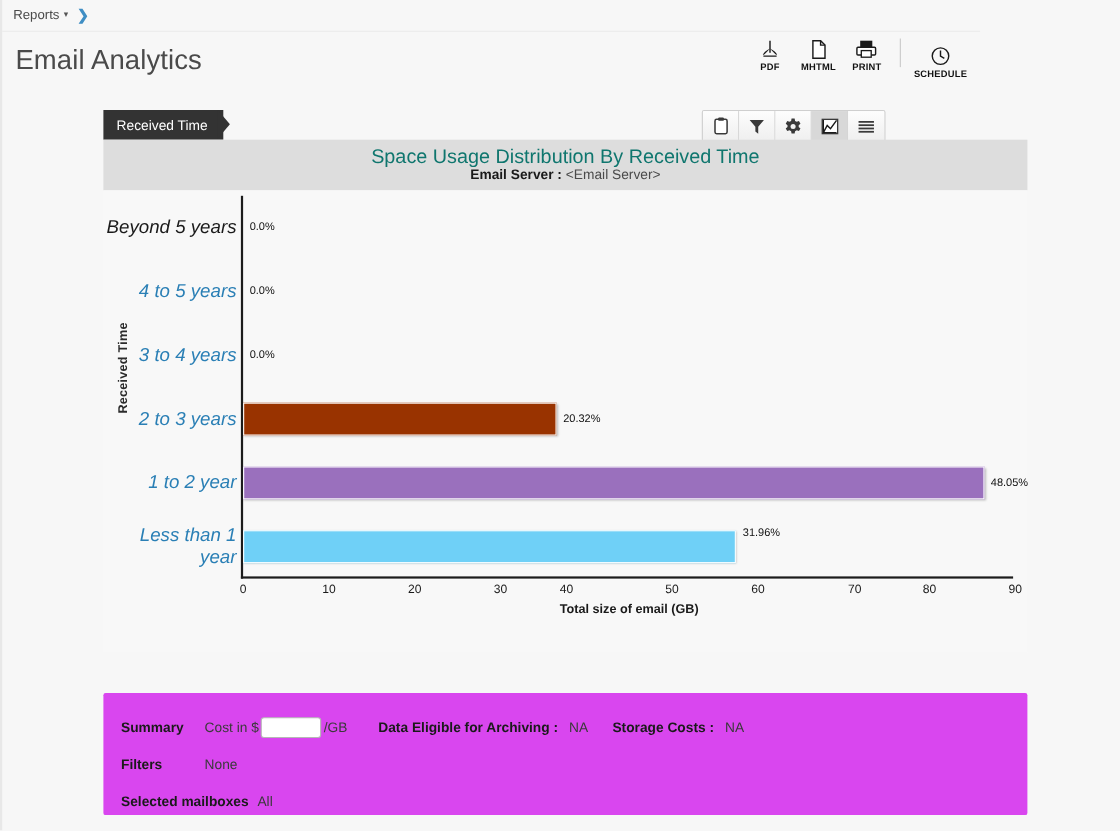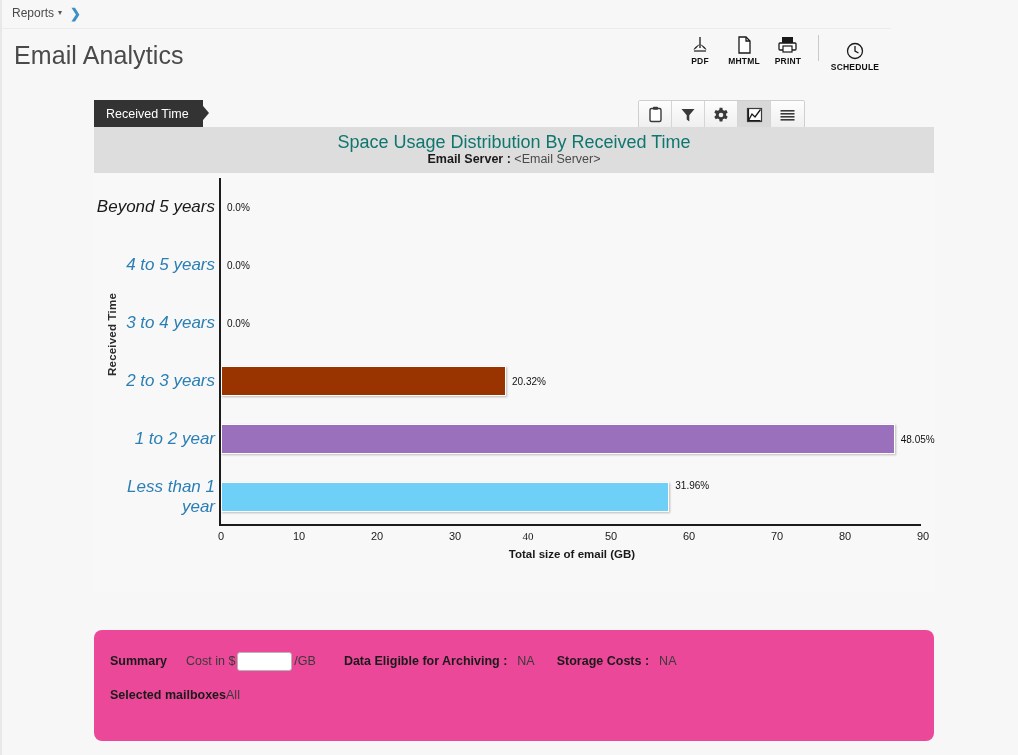--- a/index.html
+++ b/index.html
@@ -165,22 +165,22 @@
   .totals {
     position: absolute; right: 86px; top: 578px;
     font-size: 12px; color: #333;
   }
   .totals b { color: #111; }
 
   
   .summary {
     position: absolute; left: 92px; top: 630px;
     width: 840px; height: 111px;
-    background: #ec4899;
-    border-radius: 8px;
+    background: #d946ef;
+    border-radius: 2px;
     padding: 14px 0 0 16px;
   }
   .srow { display: flex; align-items: center; height: 34px; }
   .skey {
     font-size: 12.5px; font-weight: bold; color: #1a1a1a;
   }
   .sval { font-size: 12.5px; color: #3a3a3a; }
   .cost-input {
     width: 55px; height: 19px;
     border: 1px solid #b6b6b6; border-radius: 3px;
@@ -311,21 +311,21 @@
         <div class="cat-label link" style="top: 261px; right: calc(100% + 6px);">1 to 2 year</div>
         <div class="bar" style="top: 261px; width: 673.764px; background: rgb(154, 112, 189);"></div>
         <div class="bar-val" style="top: 261px; left: 679.764px;">48.05%</div>
         <div class="cat-label link" style="top: 319px; right: calc(100% + 6px);">Less than 1 year</div>
         <div class="bar" style="top: 319px; width: 448.266px; background: rgb(111, 208, 247);"></div>
         <div class="bar-val" style="top: 307px; left: 454.266px;">31.96%</div>
         <div class="xtick" style="left: 0px;">0</div>
         <div class="xtick" style="left: 78px;">10</div>
         <div class="xtick" style="left: 156px;">20</div>
         <div class="xtick" style="left: 234px;">30</div>
-        <div class="xtick" style="left: 307px; font-family: Liberation Serif, serif;">40</div>
+        <div class="xtick" style="left: 294px;">40</div>
         <div class="xtick" style="left: 390px;">50</div>
         <div class="xtick" style="left: 468px;">60</div>
         <div class="xtick" style="left: 556px;">70</div>
         <div class="xtick" style="left: 624px;">80</div>
         <div class="xtick" style="left: 702px;">90</div>
         <div class="xlabel">Total size of email (GB)</div>
       </div>
   </div>
 
 
@@ -334,18 +334,22 @@
       <span class="skey" style="width:76px">Summary</span>
       <span class="sval">Cost in $</span>
       <input class="cost-input" type="text" placeholder="" style="">
       <span class="sval">/GB</span>
       <span class="skey" style="margin-left:28px">Data Eligible for Archiving :</span>
       <span class="sval" style="margin-left:10px">NA</span>
       <span class="skey" style="margin-left:22px">Storage Costs :</span>
       <span class="sval" style="margin-left:10px">NA</span>
     </div>
     <div class="srow">
+      <span class="skey" style="width:76px">Filters</span>
+      <span class="sval">None</span>
+    </div>
+    <div class="srow">
       <span class="skey">Selected mailboxes</span>
-      <span class="sval" style="">All</span>
+      <span class="sval" style="margin-left:8px">All</span>
     </div>
   </div>
 
 </div>
 
 </body></html>

